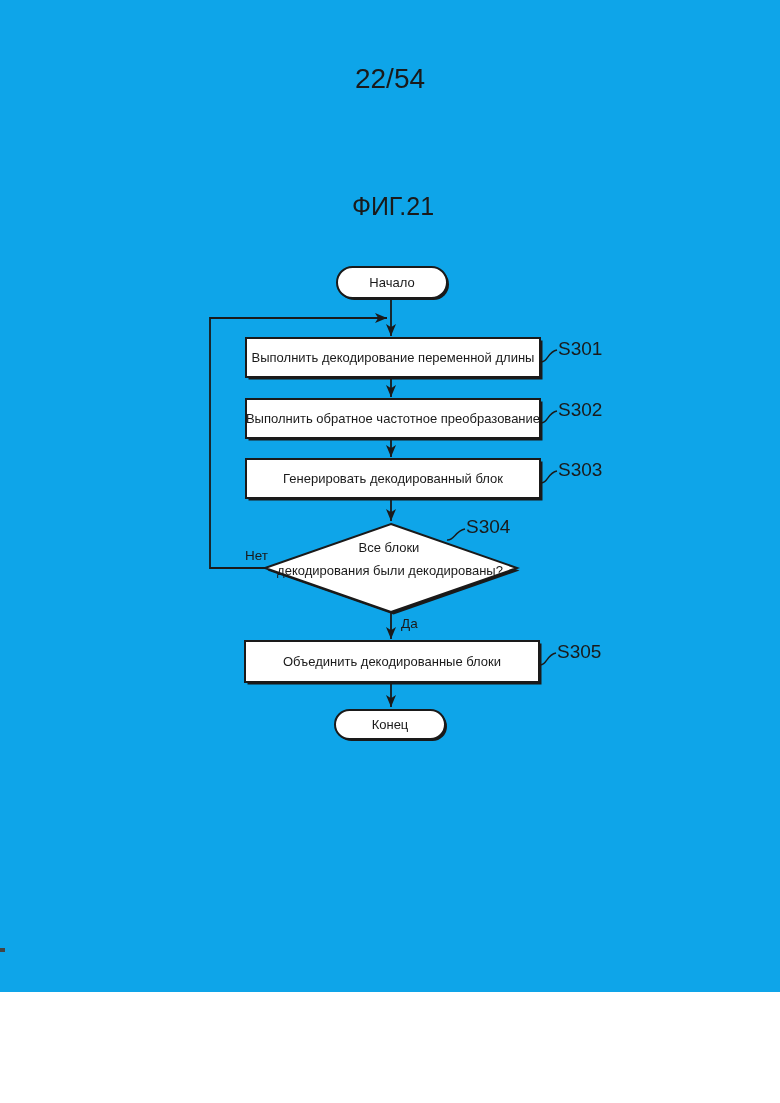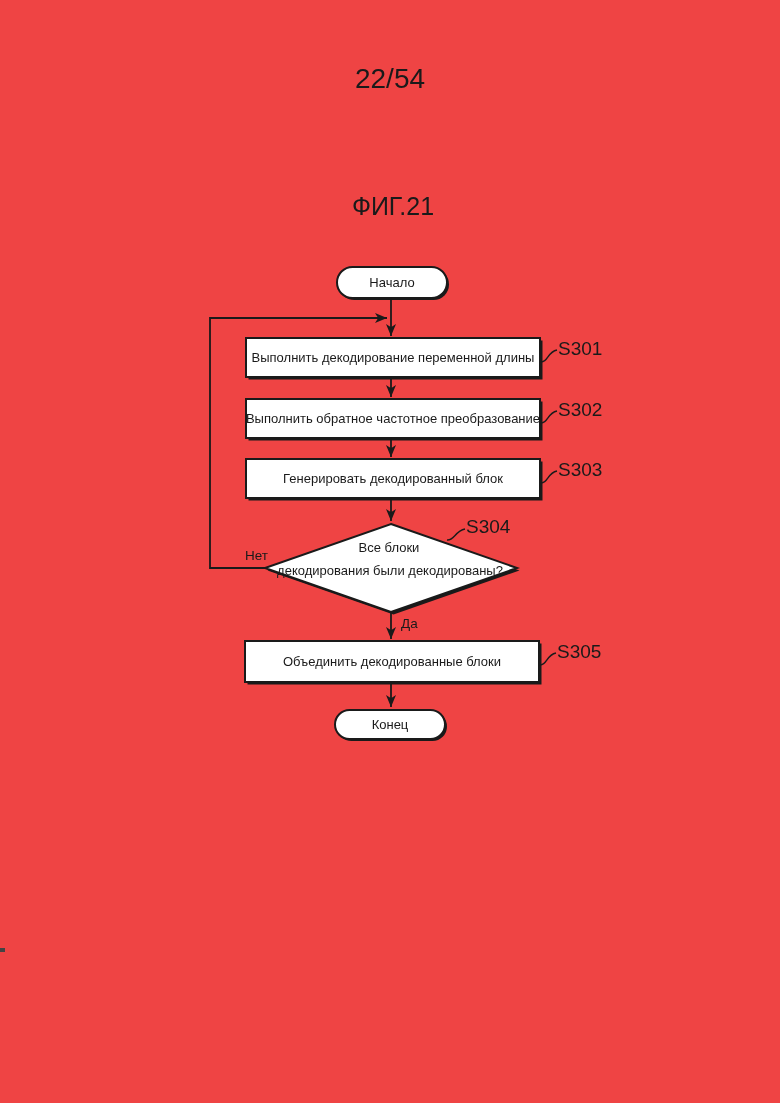--- a/index.html
+++ b/index.html
@@ -3,22 +3,22 @@
 <meta charset="utf-8">
 <style>
   html, body {
     margin: 0;
     padding: 0;
     background: #ffffff;
   }
   .page {
     position: relative;
     width: 780px;
-    height: 1103px;
-    background: #ef4444;
+    height: 992px;
+    background: #0ea5e9;
     overflow: hidden;
     font-family: "Liberation Sans", "DejaVu Sans", sans-serif;
   }
   svg { display: block; }
   text {
     fill: #1a1a1a;
     font-family: "Liberation Sans", "DejaVu Sans", sans-serif;
   }
   .page-num   { font-size: 28px; }
   .fig-title  { font-size: 25px; }

